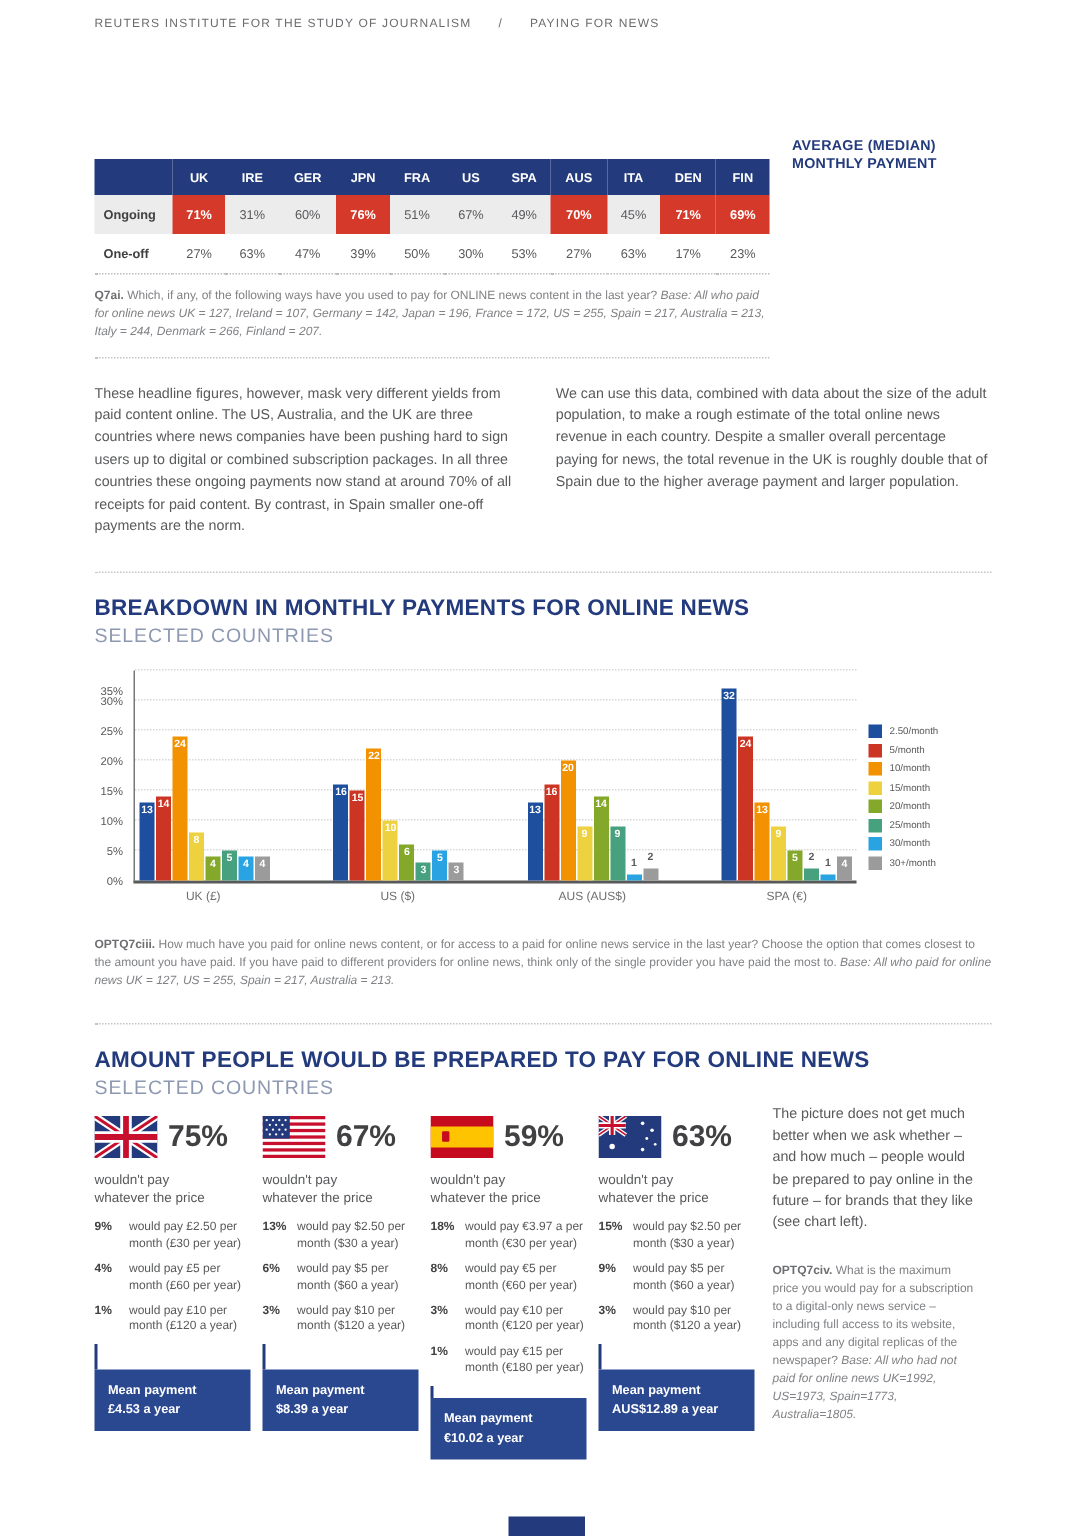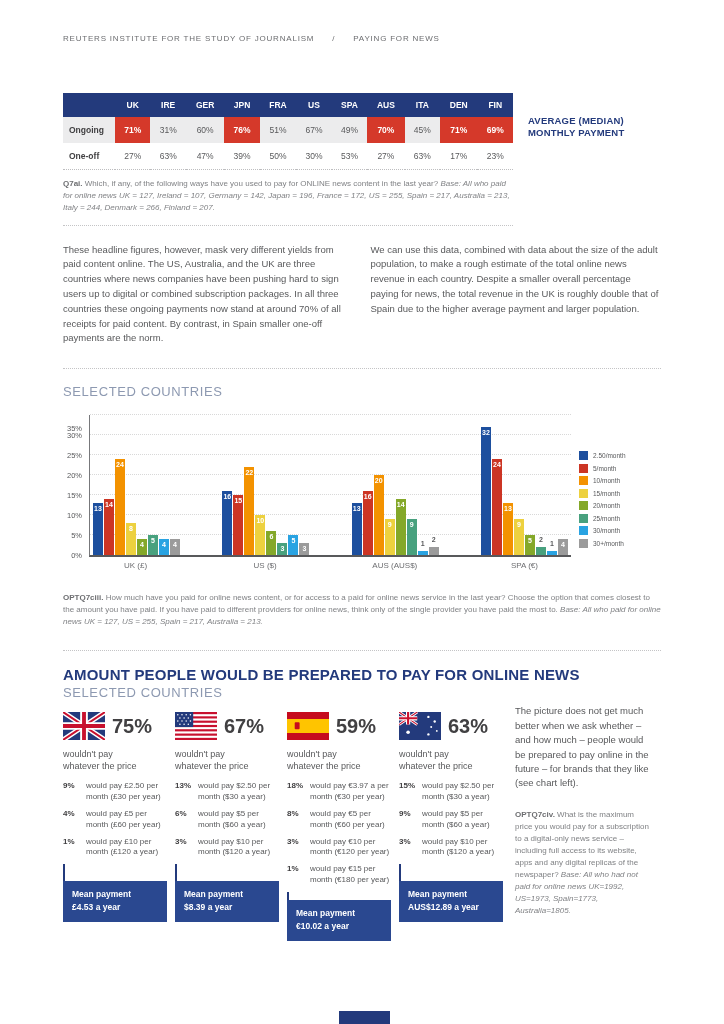--- a/index.html
+++ b/index.html
@@ -1,30 +1,30 @@
 <!DOCTYPE html>
 <html><head>
 <meta charset="utf-8">
 <style>
   * { margin:0; padding:0; box-sizing:border-box; }
   body { background:#e8e8e8; font-family:"Liberation Sans", sans-serif; }
   .page { width:724px; height:1024px; background:#ffffff; position:relative; overflow:hidden; margin:0 auto; }
   .content { padding:0 63px; }
 
   
-  .top-header { padding-top:34px; display:flex; gap:18px; font-size:8px; letter-spacing:.8px; color:#6b6c6f; }
+  .top-header { padding-top:11px; display:flex; gap:18px; font-size:8px; letter-spacing:.8px; color:#6b6c6f; }
 
   
   .sec-title { font-size:15px; font-weight:bold; color:#233a7c; letter-spacing:.2px; }
   .sec-sub { font-size:13px; color:#8d99b1; letter-spacing:.6px; margin-top:2px; }
 
   
   .s1 { margin-top:50px; }
   .s1-row { display:flex; margin-top:12px; }
-  .s1-left { width:450px; }
+  .s1-left { width:450px;margin-top:36px; }
   .s1-side { width:133px; margin-left:15px; margin-top:22px; }
 
   table.pay-table { width:450px; border-collapse:collapse; font-size:8.5px; }
   .pay-table thead th { background:#233a7c; color:#fff; font-weight:bold; text-align:center; padding:7px 0; font-size:8.5px; }
   .pay-table .th-empty { width:52px; }
   .pay-table tbody td { text-align:center; color:#58595b; padding:0; height:26px; }
   .pay-table .row-label { text-align:left; font-weight:bold; color:#414042; padding-left:6px; }
   .pay-table .row-ongoing { background:#ececed; }
   .pay-table .row-oneoff { border-bottom:1px dotted #bdbdbf; }
   .pay-table td.hl { background:#d5392a; color:#fff; font-weight:bold; }
@@ -163,20 +163,21 @@
     </section>
 
     <section class="body-cols">
       <p class="body-col">These headline figures, however, mask very different yields from paid content online. The US, Australia, and the UK are three countries where news companies have been pushing hard to sign users up to digital or combined subscription packages. In all three countries these ongoing payments now stand at around 70% of all receipts for paid content. By contrast, in Spain smaller one-off payments are the norm.</p>
       <p class="body-col">We can use this data, combined with data about the size of the adult population, to make a rough estimate of the total online news revenue in each country. Despite a smaller overall percentage paying for news, the total revenue in the UK is roughly double that of Spain due to the higher average payment and larger population.</p>
     </section>
 
     <hr class="dotted-hr hr-full">
 
     <section class="s2">
+      <div class="sec-title">BREAKDOWN IN MONTHLY PAYMENTS FOR ONLINE NEWS</div>
       <div class="sec-sub">SELECTED COUNTRIES</div>
 
       <div class="chart">
         <div class="chart-yaxis">
             <div class="ytick" style="bottom: -3px;">0%</div>
             <div class="ytick" style="bottom: 17px;">5%</div>
             <div class="ytick" style="bottom: 37px;">10%</div>
             <div class="ytick" style="bottom: 57px;">15%</div>
             <div class="ytick" style="bottom: 77px;">20%</div>
             <div class="ytick" style="bottom: 97px;">25%</div>

